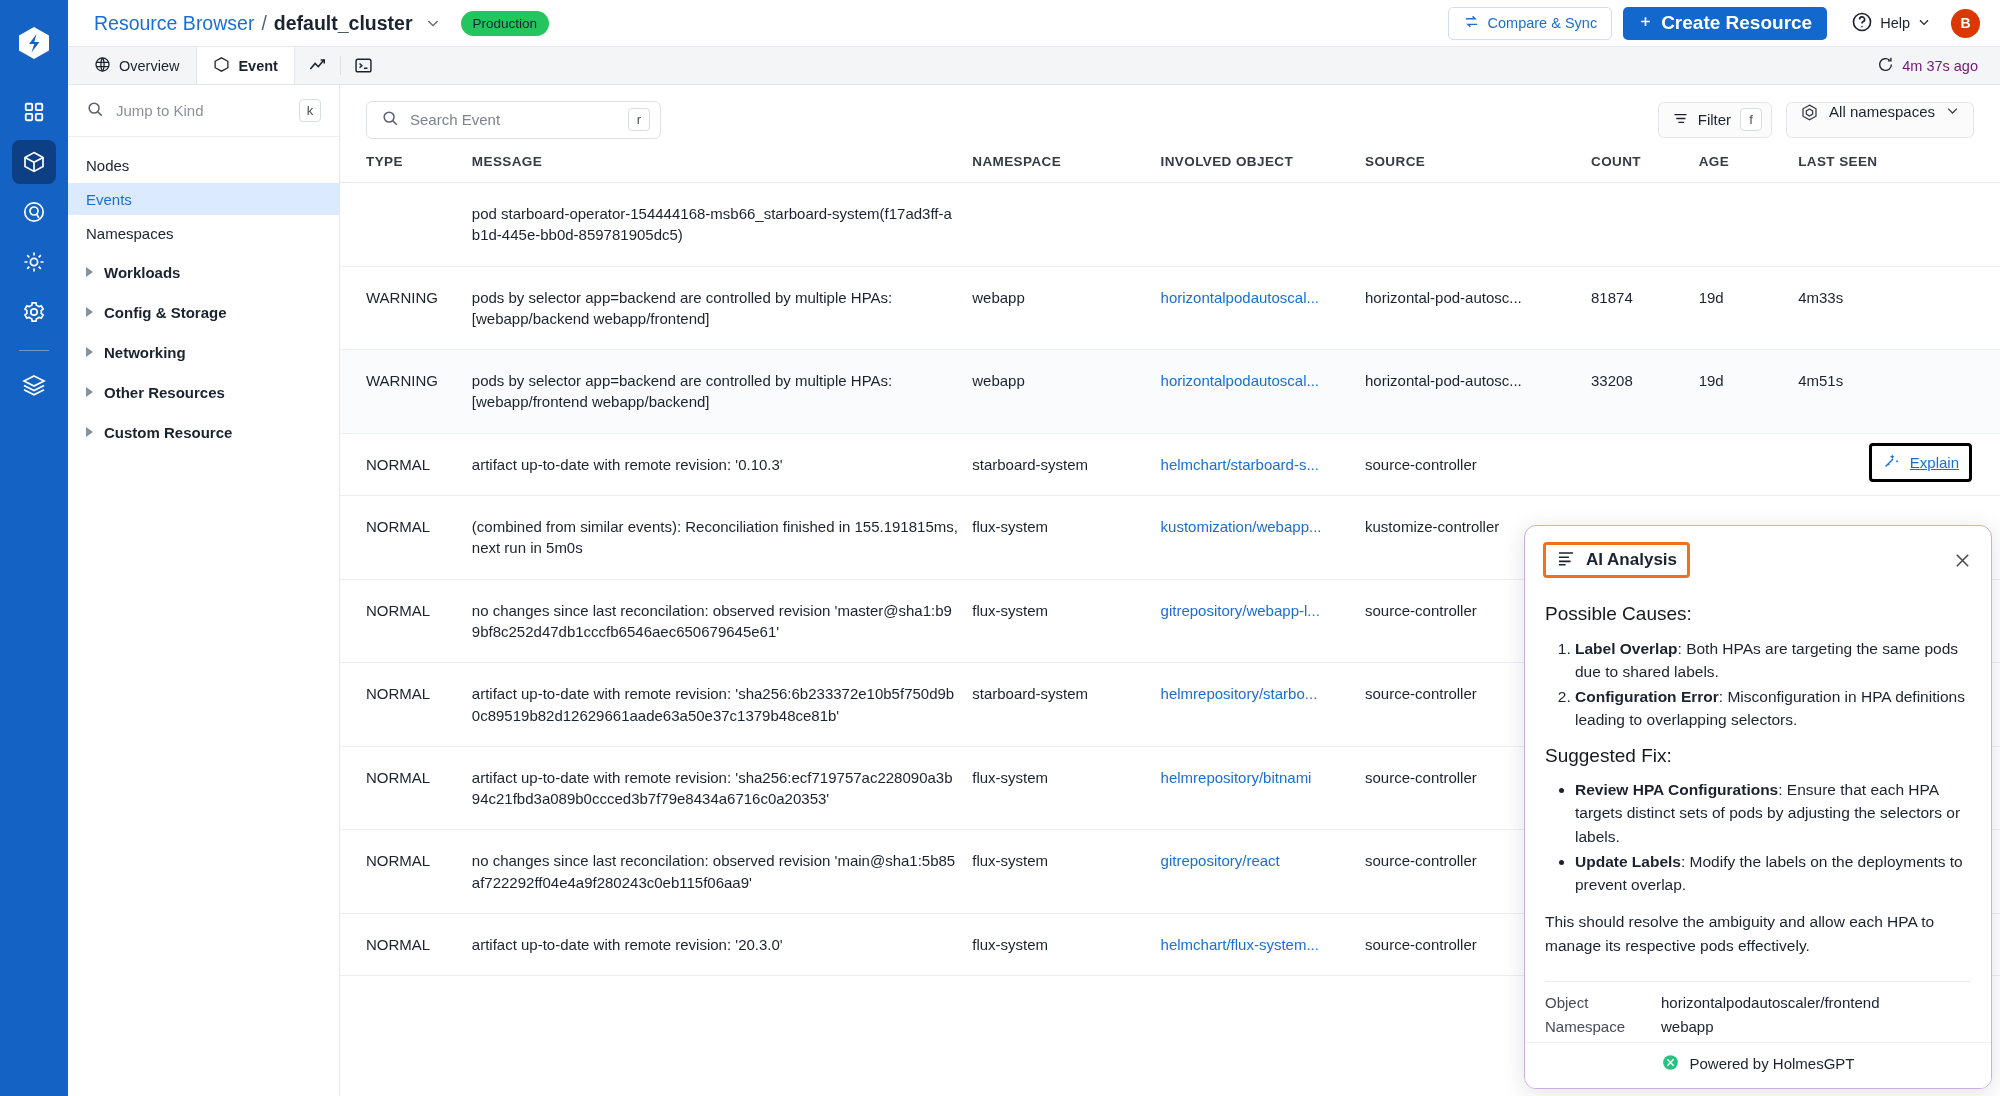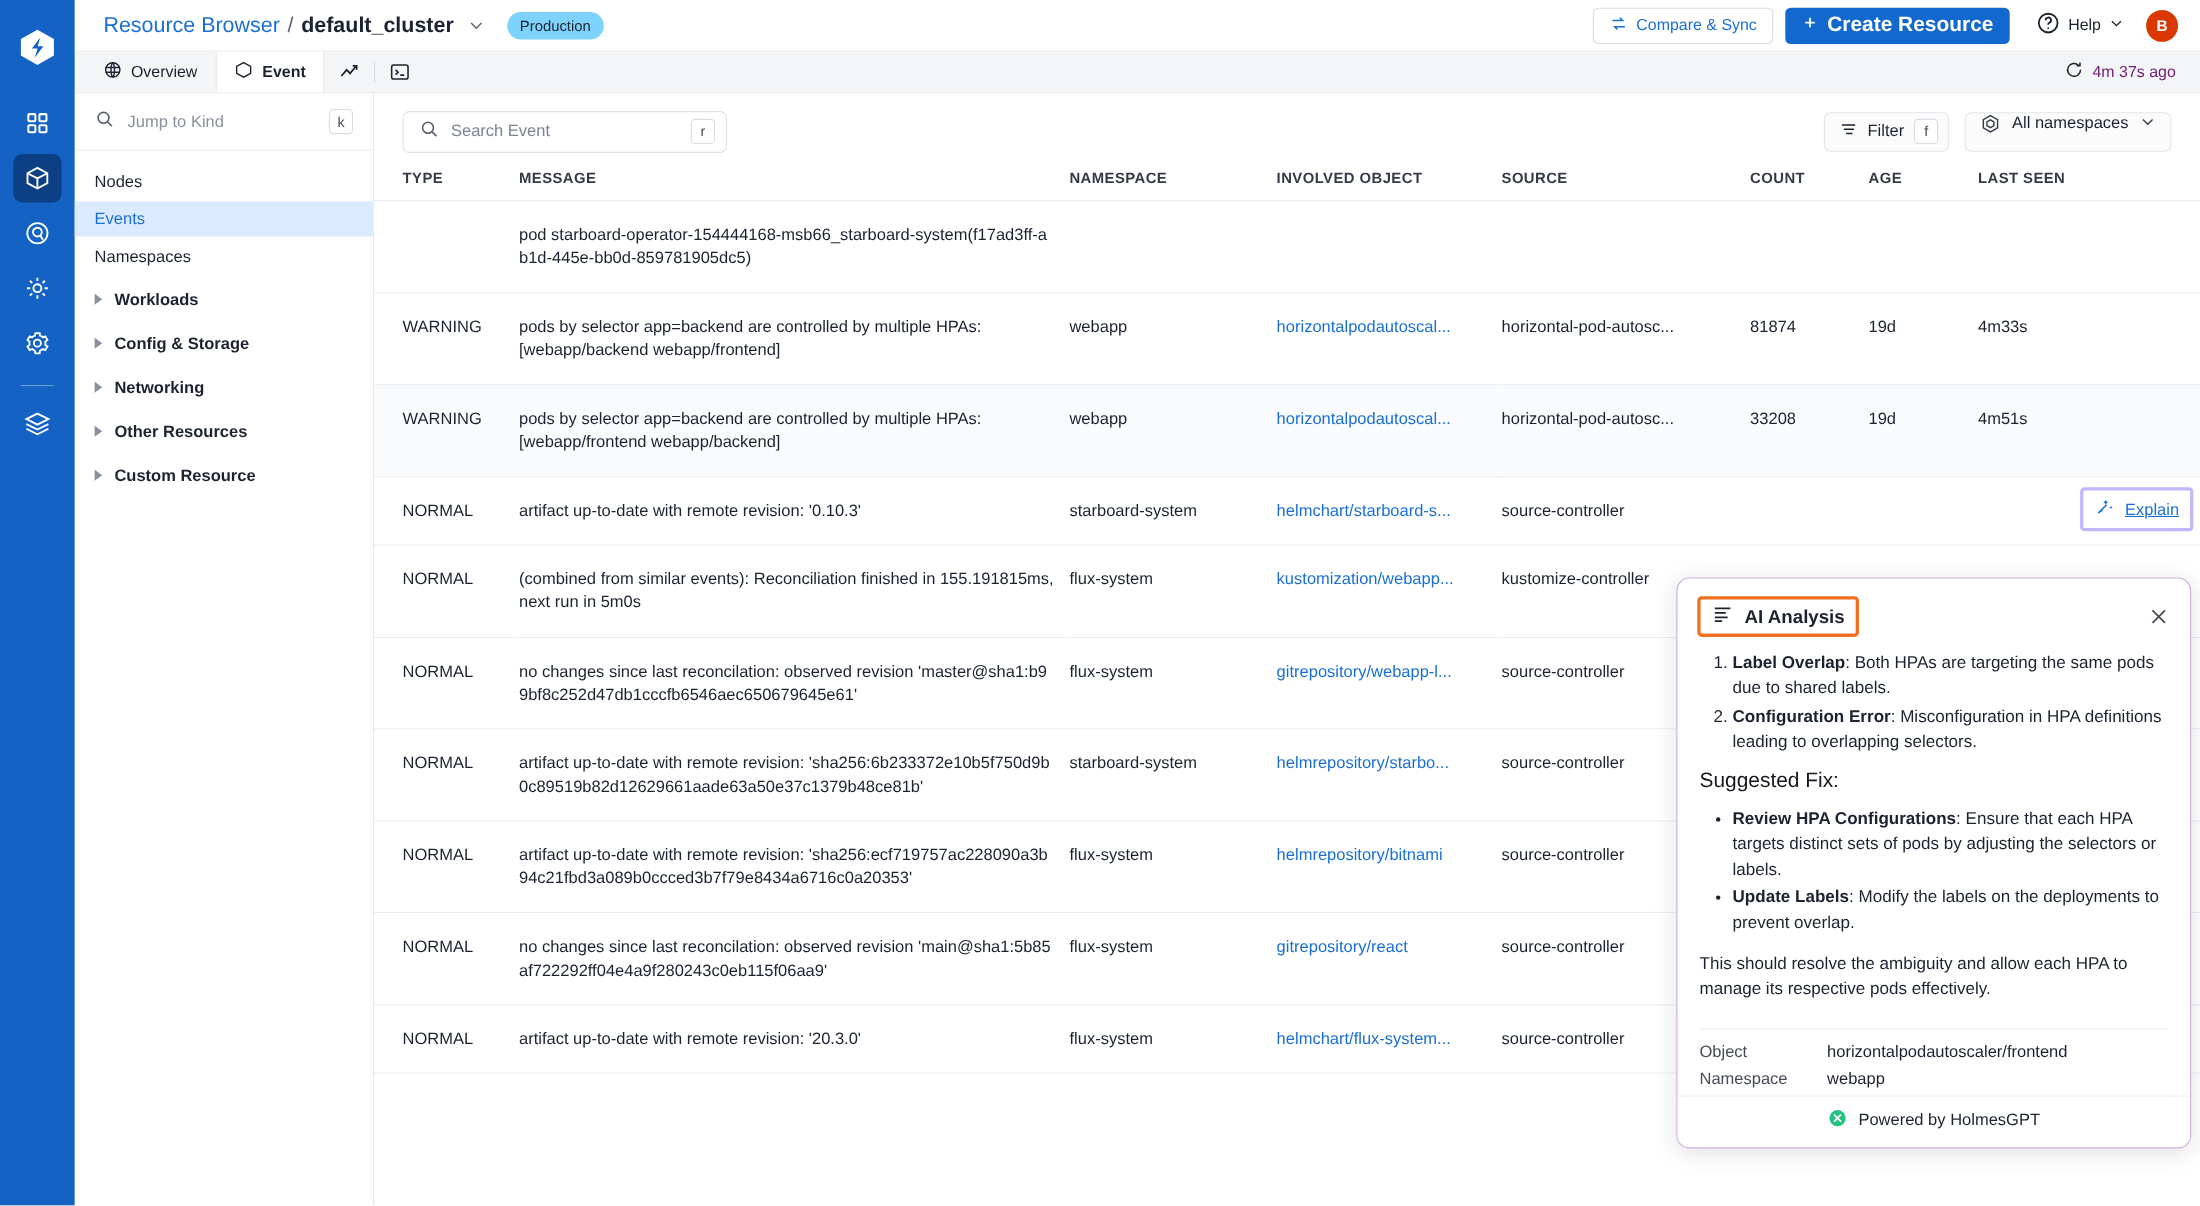--- a/index.html
+++ b/index.html
@@ -34,21 +34,21 @@
   
   .topbar {
     height: 47px; background: #fff; display: flex; align-items: center;
     padding: 0 20px 0 26px; border-bottom: 1px solid #e7e9ee; flex: 0 0 47px;
   }
   .crumb-link { color: #1a6fd4; font-size: 19.5px; cursor: pointer; }
   .crumb-sep { color: #5c6370; font-size: 19.5px; margin: 0 7px; }
   .crumb-cur { color: #1b2330; font-size: 19.5px; font-weight: bold; }
   .crumb-caret { margin-left: 12px; color: #5c6370; display:flex; align-items:center; cursor:pointer; }
   .env-badge {
-    margin-left: 20px; background: #7dd3fc; color: #1b2330;
+    margin-left: 20px; background: #22c55e; color: #1b2330;
     font-size: 13.5px; padding: 5px 12px; border-radius: 13px;
   }
   .spacer { flex: 1; }
   .btn-outline {
     display: flex; align-items: center; gap: 8px;
     height: 33px; padding: 0 14px; border: 1px solid #d8dce3; border-radius: 5px;
     background: #fff; color: #1a6fd4; font-size: 14.5px; cursor: pointer; white-space: nowrap;
   }
   .btn-primary {
     display: flex; align-items: center; gap: 8px; margin-left: 11px;
@@ -143,22 +143,22 @@
   .c-seen { width: 150px; }
   th.c-type { padding-left: 26px; }
   .warn { color:#e8392c; }
   .link { color:#1a6fd4; cursor:pointer; }
   .trunc { display:block; overflow:hidden; text-overflow:ellipsis; white-space:nowrap; }
   tr.row-hl td { background:#fafbfc; }
   .msg-break { word-break: break-all; }
 
   
   .explain-hl {
-    position:absolute; right: 6px; top: 358px;
-    border: 3px solid #c4b5fd; border-radius: 4px; padding: 5px 10px;
+    position:absolute; right: 28px; top: 358px;
+    border: 3px solid #000000; border-radius: 4px; padding: 5px 10px;
     display:flex; align-items:center; gap:9px; background:#fff; cursor:pointer; z-index: 6;
   }
   .explain-txt { color:#1a6fd4; font-size:15px; text-decoration: underline; }
 
   
   .ai-panel {
     position:absolute; right: 8px; top: 440px; width: 468px;
     background:#fff; border-radius: 12px; border: 1.5px solid #cbaedd;
     box-shadow: 0 4px 22px rgba(30,20,60,.13);
     display:flex; flex-direction:column; overflow:hidden; z-index: 8;
@@ -608,20 +608,21 @@
               <span class="ai-title">AI Analysis</span>
             </div>
             <span class="ai-close">
               <svg width="21" height="21" viewBox="0 0 24 24" fill="none" stroke="#454b57" stroke-width="1.8">
                   <path d="M5.5 5.5 18.5 18.5M18.5 5.5 5.5 18.5"></path>
                 </svg>
             </span>
           </div>
 
           <div class="ai-body">
+            <div class="ai-h">Possible Causes:</div>
             <ol>
               <li><b>Label Overlap</b><span>: Both HPAs are targeting the same pods due to shared labels.</span></li>
               <li><b>Configuration Error</b><span>: Misconfiguration in HPA definitions leading to overlapping selectors.</span></li>
             </ol>
 
             <div class="ai-h">Suggested Fix:</div>
             <ul>
               <li><b>Review HPA Configurations</b><span>: Ensure that each HPA targets distinct sets of pods by adjusting the selectors or labels.</span></li>
               <li><b>Update Labels</b><span>: Modify the labels on the deployments to prevent overlap.</span></li>
             </ul>

